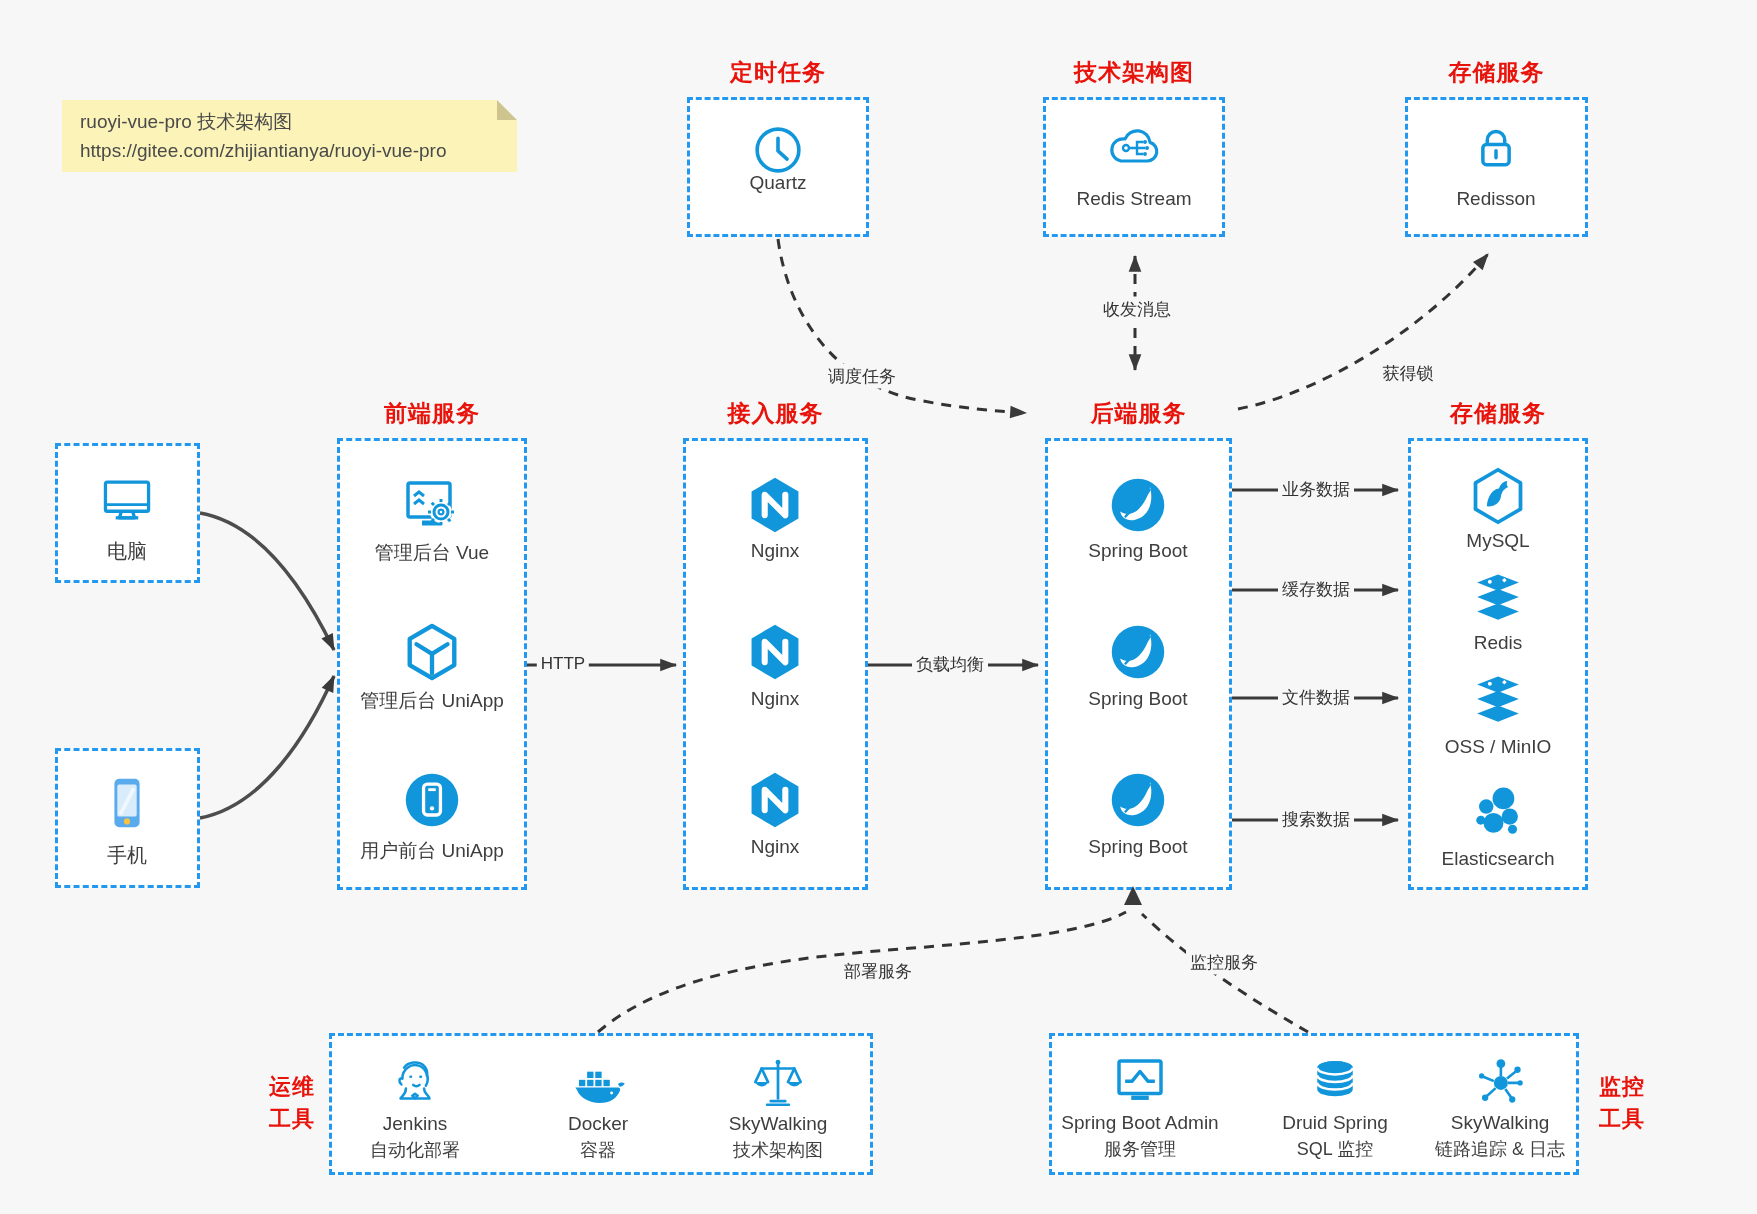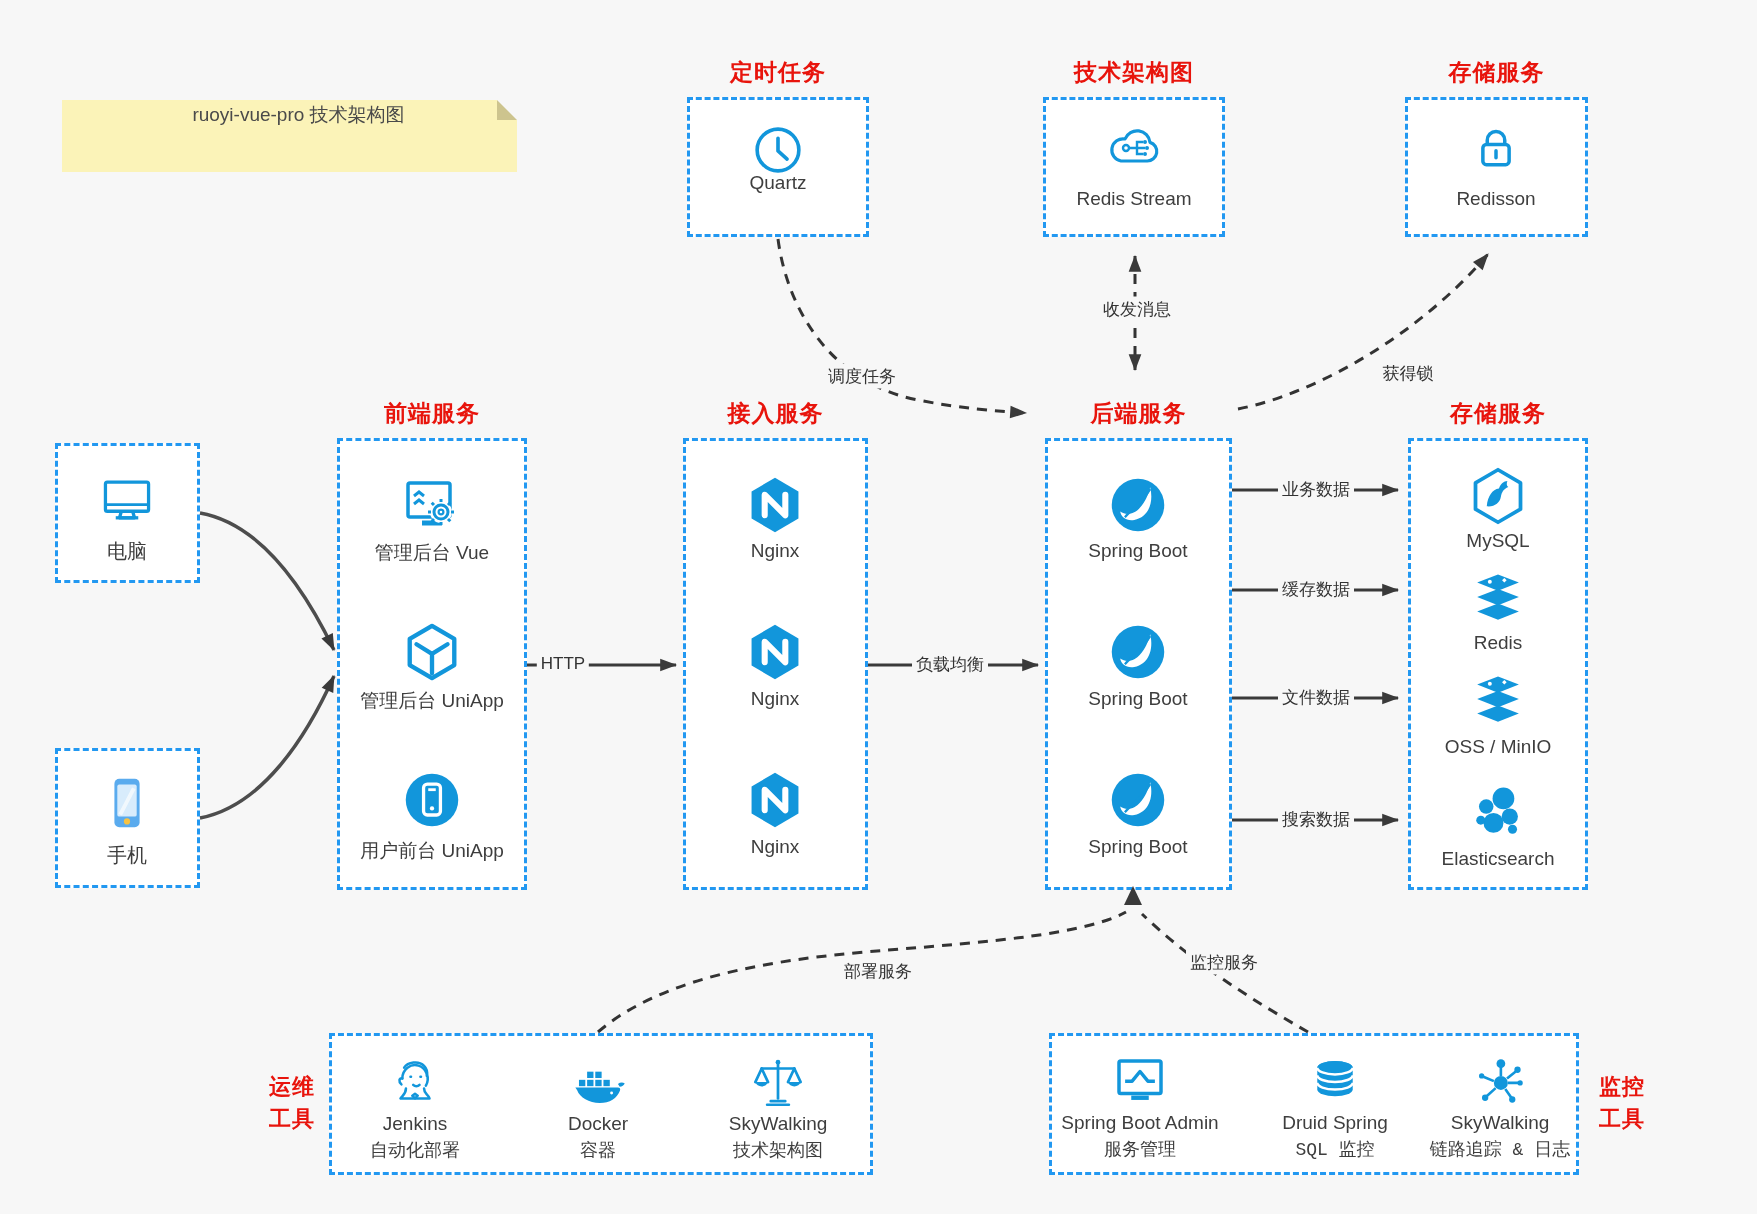--- a/index.html
+++ b/index.html
@@ -15,26 +15,26 @@
   body{background:var(--bg);font-family:"Liberation Sans","DejaVu Sans",sans-serif;}
   .canvas{position:relative;width:1757px;height:1214px;background:var(--bg);overflow:hidden;}
 
   .dbox{position:absolute;border:3px dashed var(--border-blue);background:#ffffff;z-index:1;box-sizing:border-box;}
   .wires{position:absolute;left:0;top:0;z-index:2;pointer-events:none;}
   .gtitle{position:absolute;color:var(--accent-red);font-weight:bold;font-size:23px;text-align:center;z-index:3;letter-spacing:1px;white-space:nowrap;}
   .side-red{position:absolute;color:var(--accent-red);font-weight:bold;font-size:22px;transform:translateX(-50%);z-index:3;white-space:nowrap;letter-spacing:1px;}
   .icon{position:absolute;transform:translate(-50%,-50%);color:var(--accent-blue);z-index:3;line-height:0;}
   .icon svg{display:block;}
   .ilabel{position:absolute;transform:translateX(-50%);color:var(--text-dark);font-size:19px;white-space:nowrap;z-index:3;text-align:center;}
-  .desc{font-size:18px;font-family:Liberation Mono, monospace;}
+  .desc{font-size:18px;}
   .client-label{font-size:20px;}
   .elabel{position:absolute;transform:translate(-50%,-50%);background:var(--bg);color:var(--edge-text);font-size:17px;padding:1px 4px;white-space:nowrap;z-index:4;}
 
   .note{position:absolute;left:62px;top:100px;width:455px;height:72px;background:var(--note-bg);z-index:3;
-        display:flex;justify-content:center;padding-left:18px;box-sizing:border-box;
+        display:flex;flex-direction:column;justify-content:center;padding-left:18px;box-sizing:border-box;
         color:#4a4a4a;font-size:19px;line-height:1.55;}
   .note::before{content:"";position:absolute;top:0;right:0;width:0;height:0;
         border-bottom:20px solid #cdc48e;border-right:20px solid var(--bg);}
 </style>
 </head>
 <body>
 
 <div class="canvas">
 
   <div class="dbox" style="left:687px;top:97px;width:182px;height:140px"></div>
@@ -72,20 +72,21 @@
     <path d="M778 239 C787 308 830 383 918 400 C958 408 995 411 1026 413" fill="none" stroke="#333" stroke-width="3" stroke-dasharray="10 8" marker-end="url(#ah)"></path>
     <path d="M1135 256 V370" fill="none" stroke="#333" stroke-width="3" stroke-dasharray="10 8" marker-start="url(#ah)" marker-end="url(#ah)"></path>
     <path d="M1238 409 C1320 393 1424 330 1488 254" fill="none" stroke="#333" stroke-width="3" stroke-dasharray="10 8" marker-end="url(#ah)"></path>
     <path d="M598 1032 C668 972 790 958 888 950 C990 942 1086 934 1126 912" fill="none" stroke="#333" stroke-width="3" stroke-dasharray="10 8"></path>
     <path d="M1308 1032 C1252 1000 1192 962 1142 914" fill="none" stroke="#333" stroke-width="3" stroke-dasharray="10 8"></path>
     <polygon points="1133,886 1124,905 1142,905" fill="#3a3a3a"></polygon>
   </svg>
 
   <div class="note">
     <div>ruoyi-vue-pro 技术架构图</div>
+    <div>https://gitee.com/zhijiantianya/ruoyi-vue-pro</div>
   </div>
 
   <div class="gtitle" style="left:687px;top:57px;width:182px">定时任务</div>
   <div class="gtitle" style="left:1043px;top:57px;width:182px">技术架构图</div>
   <div class="gtitle" style="left:1405px;top:57px;width:183px">存储服务</div>
   <div class="gtitle" style="left:337px;top:398px;width:190px">前端服务</div>
   <div class="gtitle" style="left:683px;top:398px;width:185px">接入服务</div>
   <div class="gtitle" style="left:1045px;top:398px;width:187px">后端服务</div>
   <div class="gtitle" style="left:1408px;top:398px;width:180px">存储服务</div>
 

